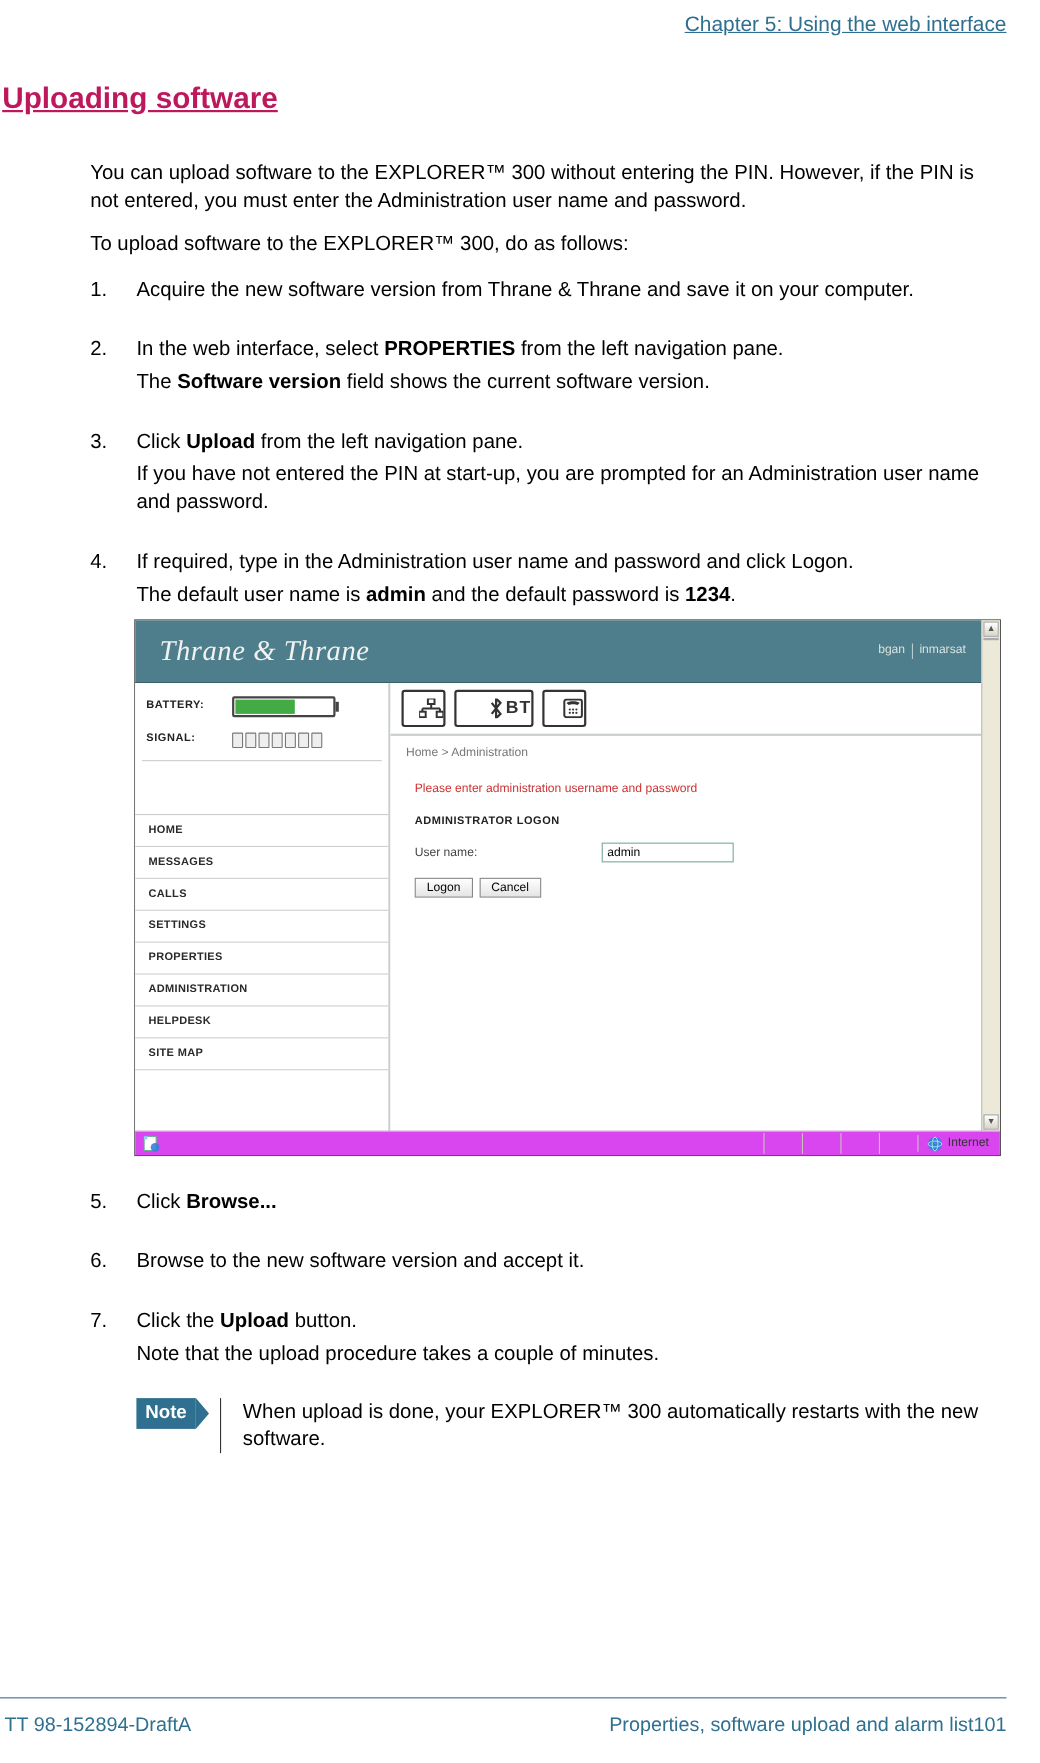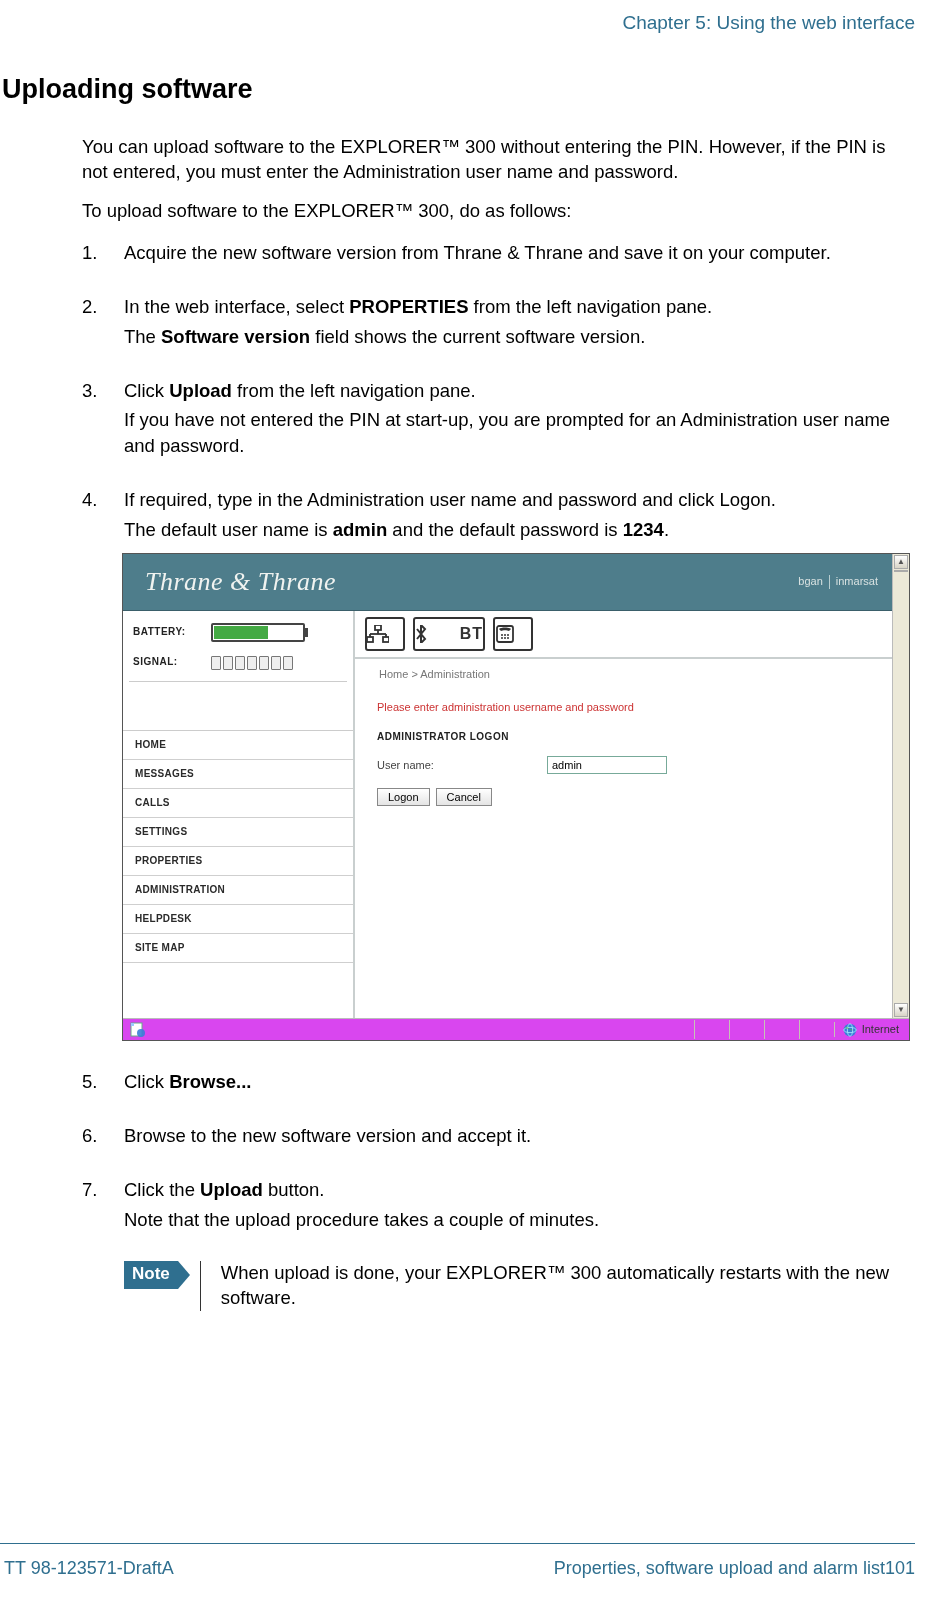--- a/index.html
+++ b/index.html
@@ -14,27 +14,29 @@
     padding: 0 30px 0 0;
     box-sizing: border-box;
     position: relative;
     min-height: 1603px;
   }
   .chapter-header {
     text-align: right;
     color: #2f6f8f;
     font-size: 19px;
     padding: 12px 0 40px 0;
+    text-decoration: underline;
   }
   .section-title {
-    color: #000000;
+    color: #be185d;
     font-size: 27px;
     font-weight: 600;
-    margin: 0 0 30px 0;
+    margin: 0 0 40px 0;
     padding-left: 2px;
+    text-decoration: underline;
   }
   .body-col {
     margin-left: 82px;
     margin-right: 10px;
   }
   .para {
     font-size: 18.5px;
     line-height: 1.35;
     margin-bottom: 14px;
   }
@@ -188,29 +190,29 @@
     align-items:center;
     padding: 6px 10px;
     border-bottom: 2px solid #c9cfcf;
     height: 48px;
     box-sizing:border-box;
   }
   .ss-icon {
     border: 2px solid #333;
     border-radius: 3px;
     width: 36px; height: 30px;
-    display:flex; align-items:center; justify-content:space-between;
+    display:flex; align-items:center; justify-content:flex-end;
     background:#fff;
     font-size:12px; color:#333;
   }
   .ss-icon.bt { width:68px; font-weight:bold; font-size:16px; letter-spacing:1px;}
   .ss-breadcrumb {
     font-size: 11px;
     color:#777;
-    padding: 8px 22px 12px 24px;
+    padding: 8px 22px 12px 14px;
   }
   .ss-form-block {
     padding: 0 22px;
   }
   .ss-alert {
     color:#c33;
     font-size:11px;
     margin: 6px 0 14px 0;
   }
   .ss-form-title {
@@ -529,18 +531,18 @@
 
     <div class="note-block">
       <span class="note-tag">Note</span>
       <span class="note-arrow"></span>
       <span class="note-text">When upload is done, your EXPLORER™ 300 automatically restarts with the new software.</span>
     </div>
 
   </div>
 
   <div class="page-footer">
-    <span>TT 98-123571-DraftA</span>
+    <span>TT 98-152894-DraftA</span>
     <span class="center">Properties, software upload and alarm list</span>
     <span>101</span>
   </div>
 
 </div>
 
 </body></html>

